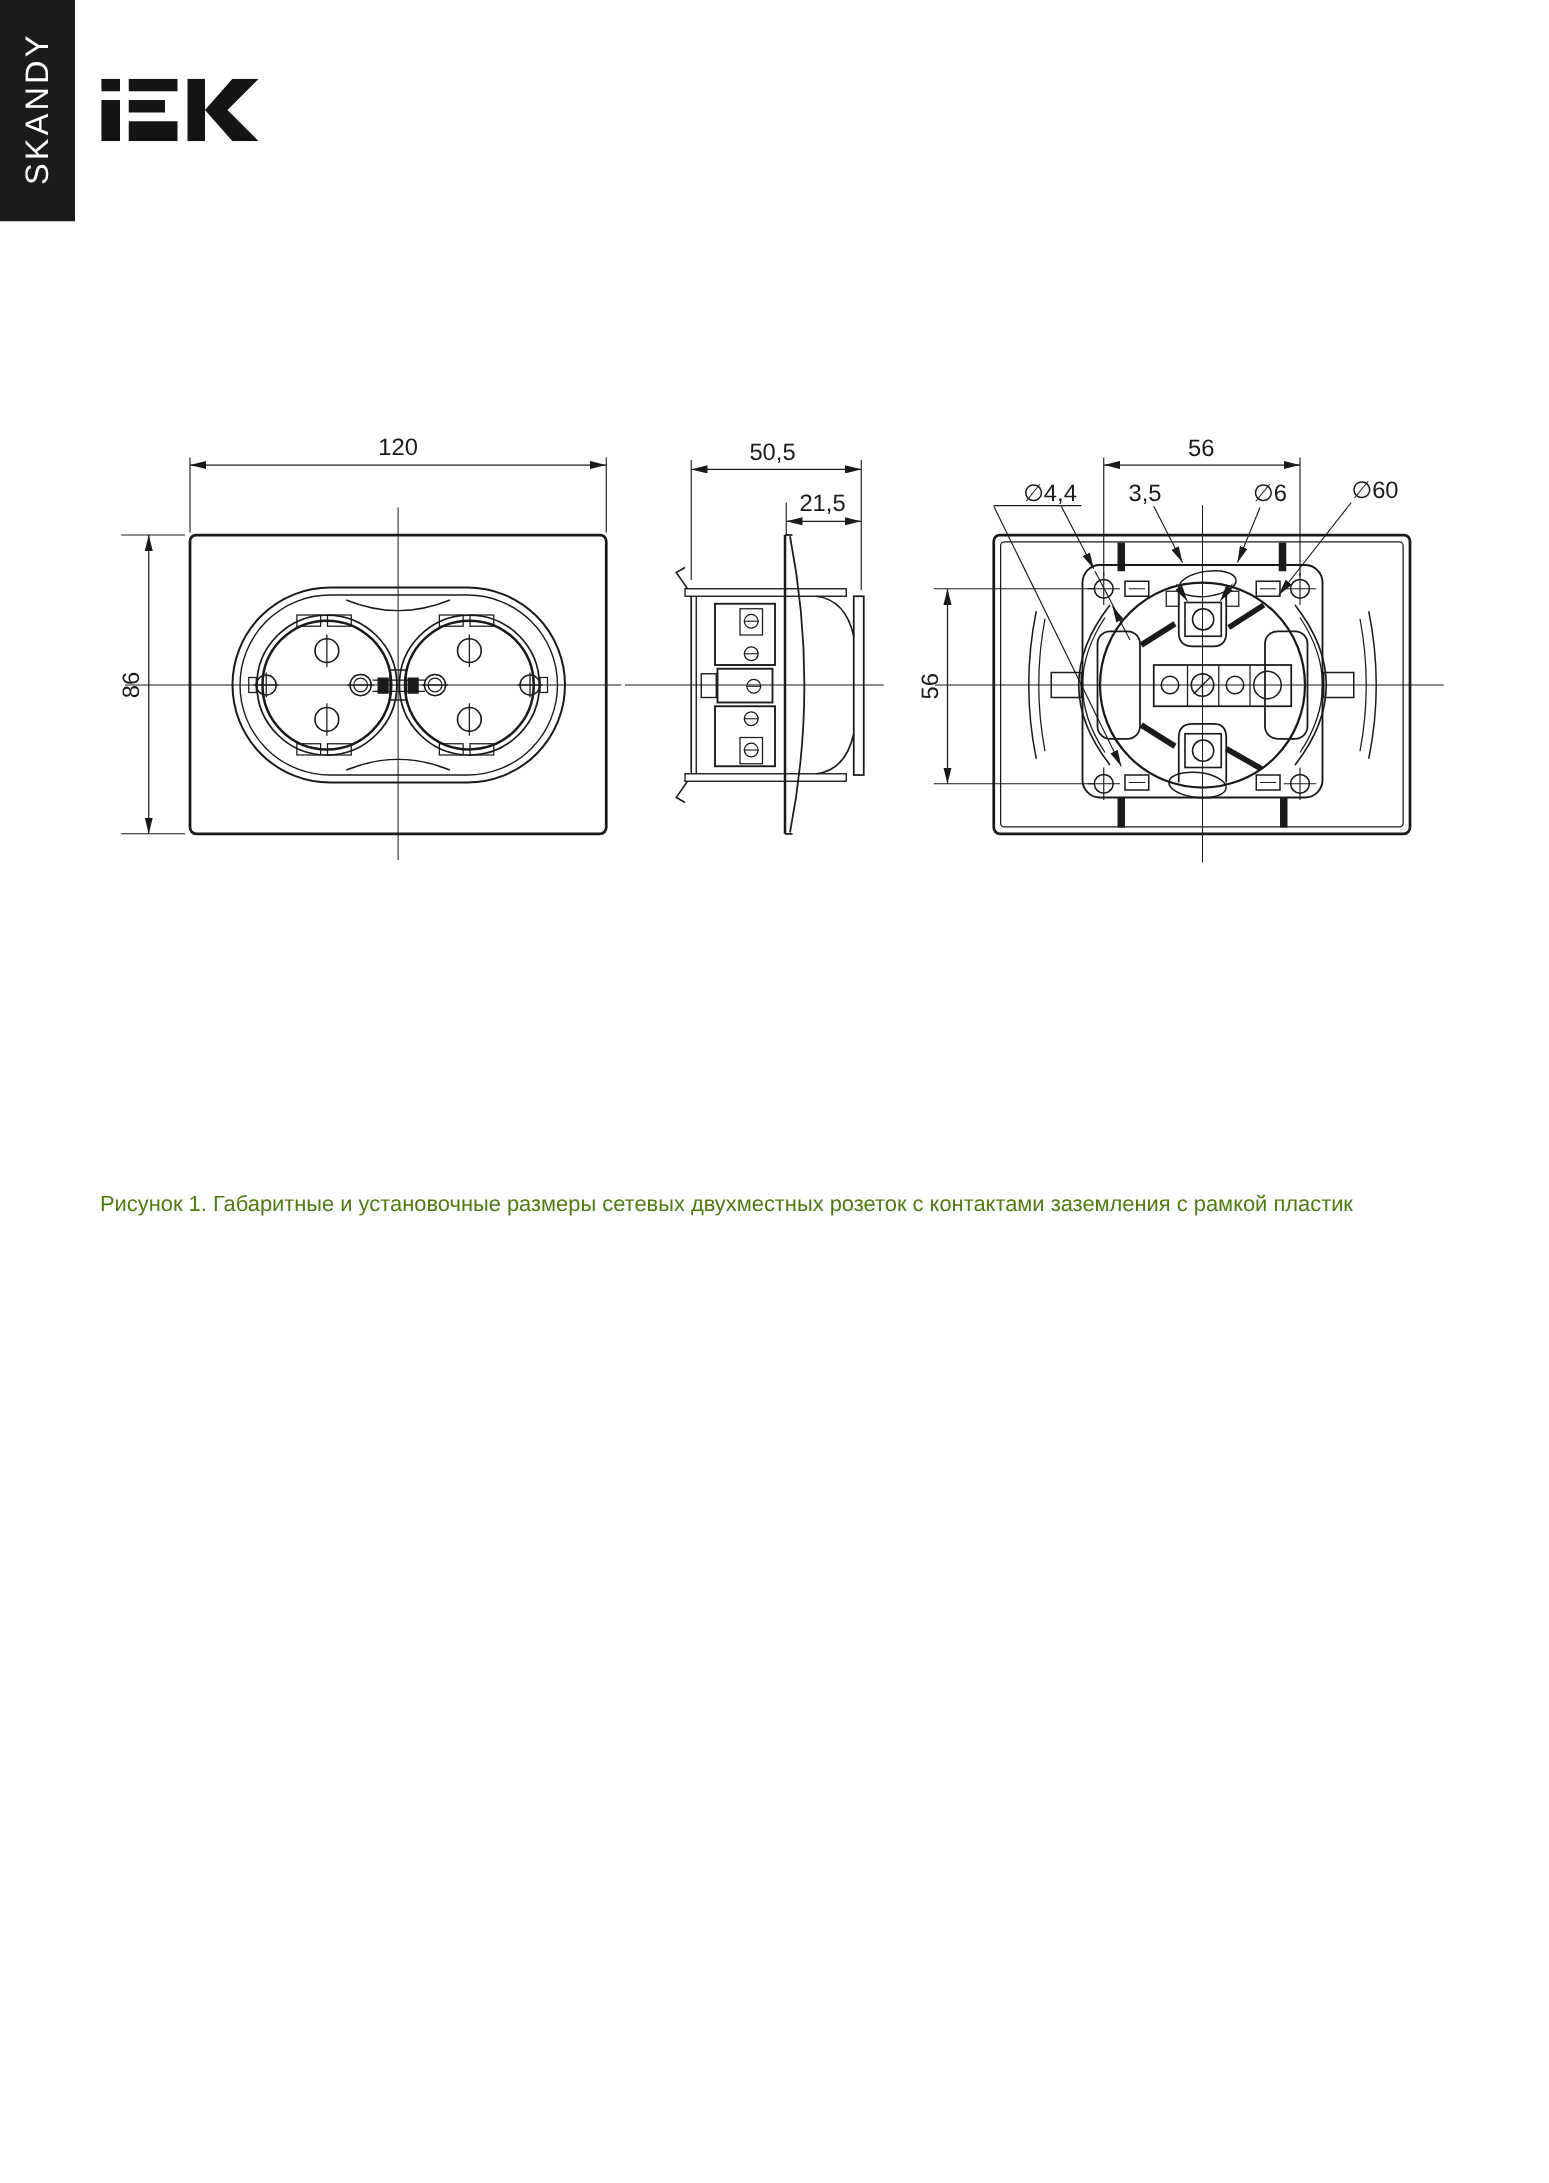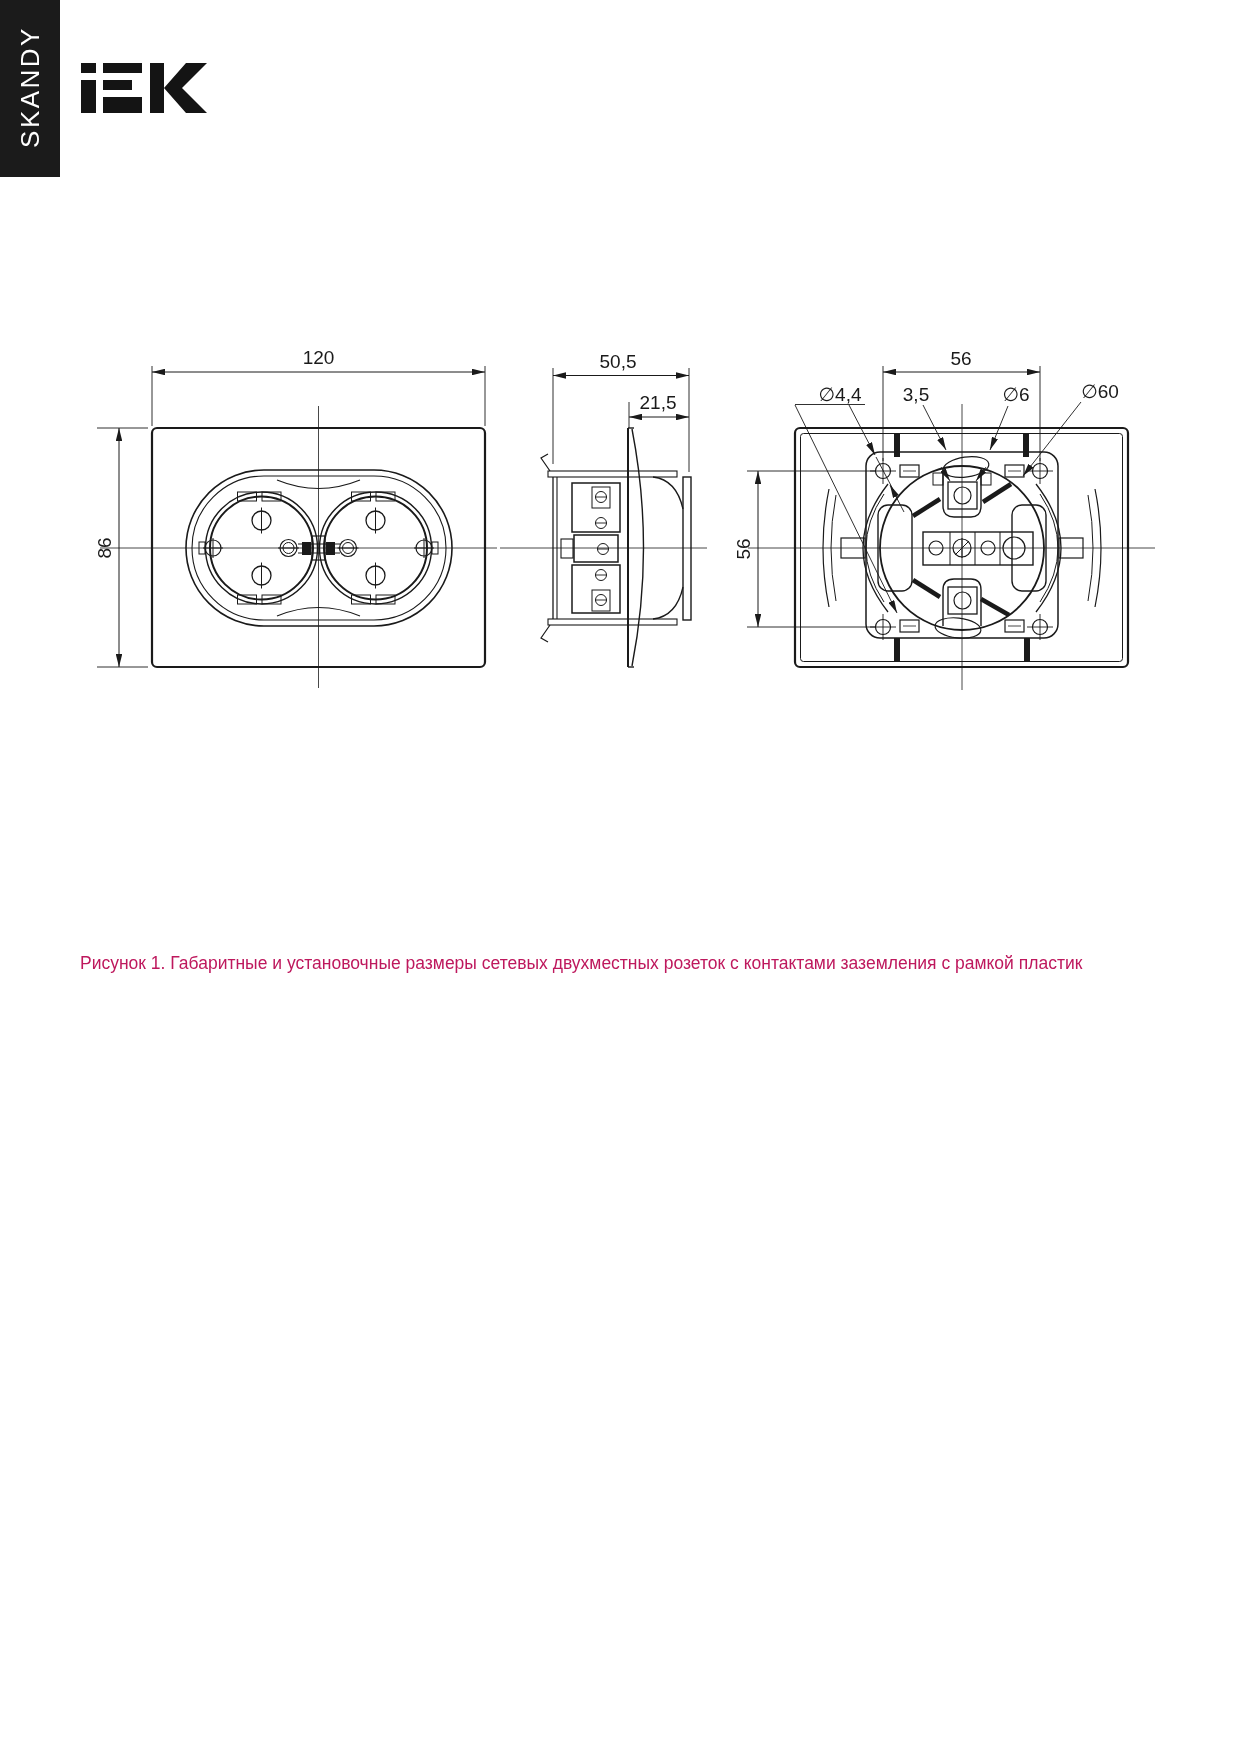--- a/index.html
+++ b/index.html
@@ -18,21 +18,21 @@
   }
   .logo{position:absolute;left:81px;top:63px;width:126px;height:50px;}
   .sr-only{position:absolute;width:1px;height:1px;overflow:hidden;clip:rect(0 0 0 0);}
   .drawing-svg{position:absolute;left:0;top:330px;width:1239px;height:400px;}
   .drawing-svg *{vector-effect:none;}
   svg text.dim{
     font-family:"Liberation Sans",sans-serif;font-size:19px;fill:#1a1a1a;
   }
   .caption{
     position:absolute;left:80px;top:925px;width:1048px;
-    font-size:17.5px;line-height:29px;color:#be185d;margin-top:24px;
+    font-size:17.5px;line-height:29px;color:#4d7c0f;margin-top:24px;
   }
   .ln{stroke:#1a1a1a;fill:none;}
 </style>
 </head>
 <body>
 
 <div class="sidebar">
   <span class="sidebar-label">SKANDY</span>
 </div>
 

